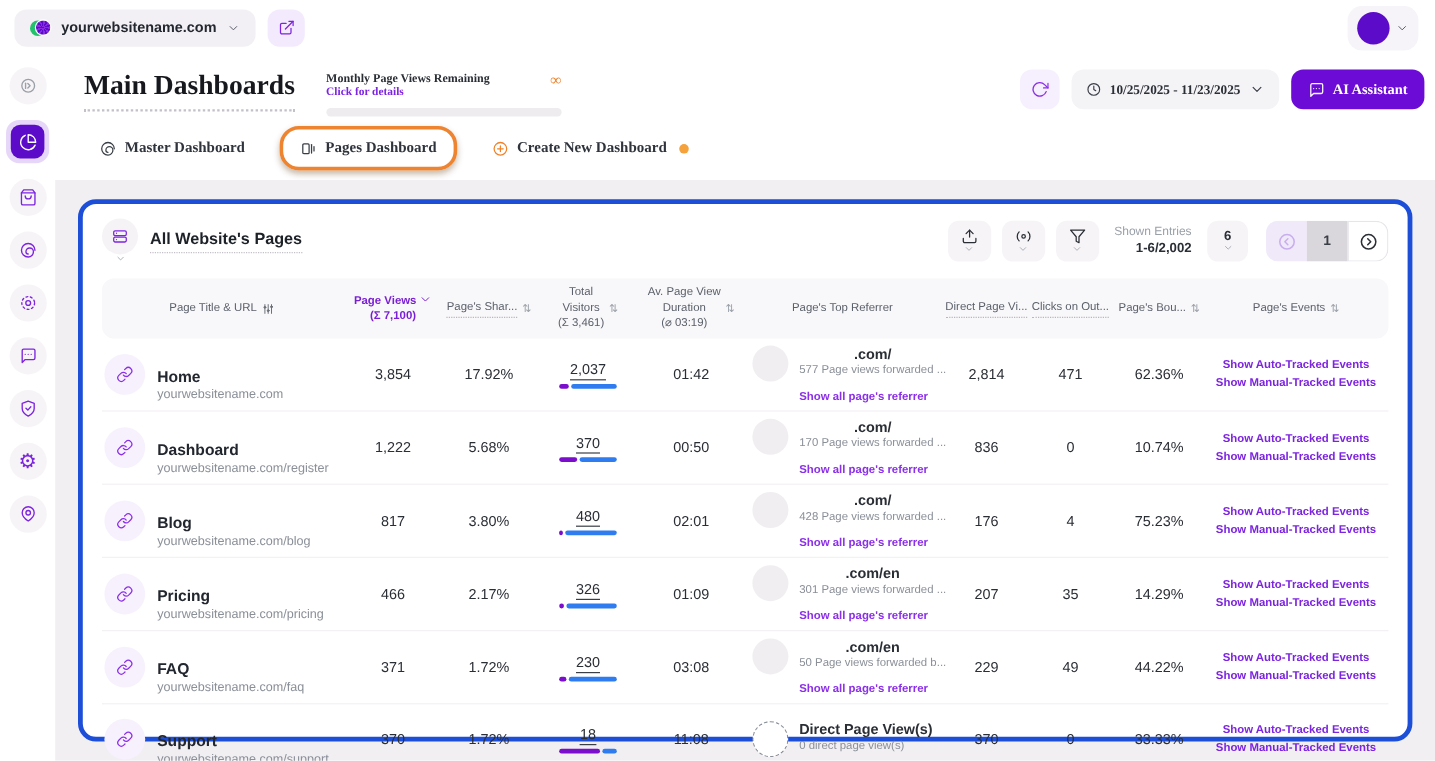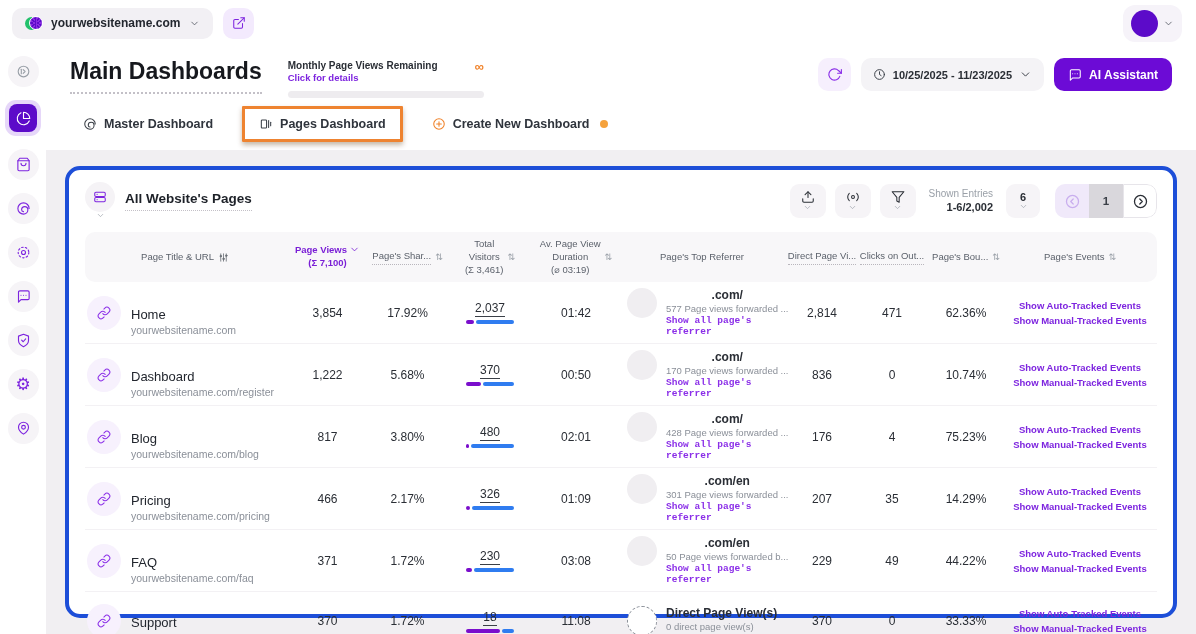--- a/index.html
+++ b/index.html
@@ -32,21 +32,21 @@
   .sb-btn svg { width:15px; height:15px; }
   .sb-btn.muted { color:#9aa0a8; }
   .sb-active { width:36px; height:36px; border-radius:11px; background:#e6d7f9; display:flex; align-items:center; justify-content:center; cursor:pointer; }
   .sb-active .inner { width:28px; height:28px; border-radius:8px; background:#5c0bc9; color:#fff; display:flex; align-items:center; justify-content:center; }
   .sb-active svg { width:15px; height:15px; }
   .gear-glyph { font-size:17px; line-height:1; }
 
   .main { flex:1; display:flex; flex-direction:column; }
 
   
-  .header { background:#fff; padding:12px 24px 0 24px; }
+  .header { background:#fff; padding:12px 9px 0 24px;font-family:Liberation Serif, serif; }
   .hrow1 { display:flex; align-items:flex-start; }
   .page-title { font-size:23px; font-weight:700; color:#16181d; border-bottom:2px dotted #c3c0c7; padding-bottom:7px; }
   .monthly { margin-left:26px; margin-top:2px; width:196px; }
   .monthly-top { display:flex; align-items:flex-start; }
   .monthly-label { font-size:10px; font-weight:700; color:#2a2e35; }
   .monthly-link { font-size:9.5px; font-weight:700; color:#7d24df; cursor:pointer; margin-top:1px; }
   .infinity { margin-left:auto; color:#f08229; font-size:13px; font-weight:700; line-height:1; }
   .monthly-bar { margin-top:8px; height:7px; border-radius:4px; background:#eeecef; }
   .hspacer { flex:1; }
   .refresh-btn { width:33px; height:33px; border-radius:10px; background:#f6effd; color:#8b2fe8;
@@ -56,21 +56,21 @@
   .date-pill svg { width:13px; height:13px; color:#3a3f47; }
   .date-pill .txt { font-size:11px; font-weight:600; color:#2a2e35; }
   .ai-btn { height:33px; display:flex; align-items:center; gap:7px; background:#6c0bd6; color:#fff; border-radius:10px; padding:0 14px; cursor:pointer; }
   .ai-btn svg { width:14px; height:14px; }
   .ai-btn .txt { font-size:12px; font-weight:700; }
 
   .tabs { display:flex; align-items:center; gap:16px; margin-top:8px; padding-bottom:8px; }
   .tab { display:flex; align-items:center; gap:7px; font-size:12.5px; font-weight:700; color:#2f343c;
     padding:8px 10px; border:3px solid transparent; cursor:pointer; }
   .tab svg { width:14px; height:14px; color:#3a3f47; }
-  .tab.highlight { border-color:#ee8330; border-radius:1px; box-shadow:0 3px 5px rgba(90,50,0,.35); padding:8px 14px; }
+  .tab.highlight { border-color:#ee8330; border-radius:16px; box-shadow:0 3px 5px rgba(90,50,0,.35); padding:8px 14px; }
   .tab .plus { color:#f08229; }
   .orange-dot { width:8px; height:8px; border-radius:50%; background:#f5a23c; margin-left:3px; }
 
   
   .content { flex:1; background:#f1eff2; padding:16px 19px; }
   .card { background:#fff; border:4px solid #1d4ed8; border-radius:15px; padding:12px 16px 6px; height:452px; }
 
   .card-head { display:flex; align-items:center; margin-bottom:12px; }
   .tbl-icon-wrap { display:flex; flex-direction:column; align-items:center; margin-right:10px; cursor:pointer; }
   .tbl-icon { width:30px; height:30px; border-radius:50%; background:#f5f3f6; color:#7d24df; display:flex; align-items:center; justify-content:center; }
@@ -106,36 +106,36 @@
   .dotted-u { border-bottom:1px dotted #b9b6bd; padding-bottom:1px; }
   .th svg.sliders { width:11px; height:11px; color:#6b7077; }
 
   .trow { min-height:56px; padding:6px 0; }
   .trow + .trow { border-top:1px solid #f3f1f4; }
   .cell { text-align:center; font-size:12px; color:#2a2e35; }
   .c-title { display:flex; align-items:center; gap:10px; text-align:left; padding-left:2px; }
   .link-chip { width:34px; height:34px; min-width:34px; border-radius:50%; background:#f7f1fd; color:#8b2fe8;
     display:flex; align-items:center; justify-content:center; cursor:pointer; }
   .link-chip svg { width:14px; height:14px; }
-  .pt { font-size:13px; font-weight:400; color:#22262e;margin-top:17px; }
+  .pt { font-size:13px; font-weight:700; color:#22262e;margin-top:17px; }
   .pu { font-size:10.5px; color:#8a8f98; margin-top:2px; }
 
   .vis { display:flex; flex-direction:column; align-items:center; }
   .vis .num { font-size:12px; border-bottom:1px solid #3a3f47; padding-bottom:1px; }
   .vis .bar { width:48px; height:4px; margin-top:3px; display:flex; gap:2px; }
   .vis .seg1 { background:#7a0ecc; border-radius:3px; }
   .vis .seg2 { background:#2f7cf0; border-radius:3px; flex:1; }
 
   .c-ref { display:flex; gap:9px; padding-left:10px; text-align:left; }
   .fav { width:30px; height:30px; min-width:30px; border-radius:50%; background:#f0eef1; }
   .fav.direct { background:#fff; border:1.6px dashed #8a8f98; }
   .ref-name { font-size:12px; font-weight:700; color:#2a2e35; text-align:center; }
   .c-ref.left .ref-name { text-align:left; }
   .ref-detail { font-size:9.5px; color:#8a8f98; margin-top:1px; white-space:nowrap; }
-  .ref-link { font-size:9.5px; font-weight:700; color:#8b2fe8; margin-top:1px; cursor:pointer;font-family:Liberation Mono, monospace; }
+  .ref-link { font-size:9.5px; font-weight:700; color:#8b2fe8; margin-top:11px; cursor:pointer; }
 
   .events { display:flex; flex-direction:column; align-items:center; gap:4px; }
   .ev-link { font-size:9.5px; font-weight:700; color:#7d24df; cursor:pointer; white-space:nowrap; }
 </style>
 </head>
 <body>
 
 <div class="topbar">
   <div class="site-pill">
     <span class="logo">

